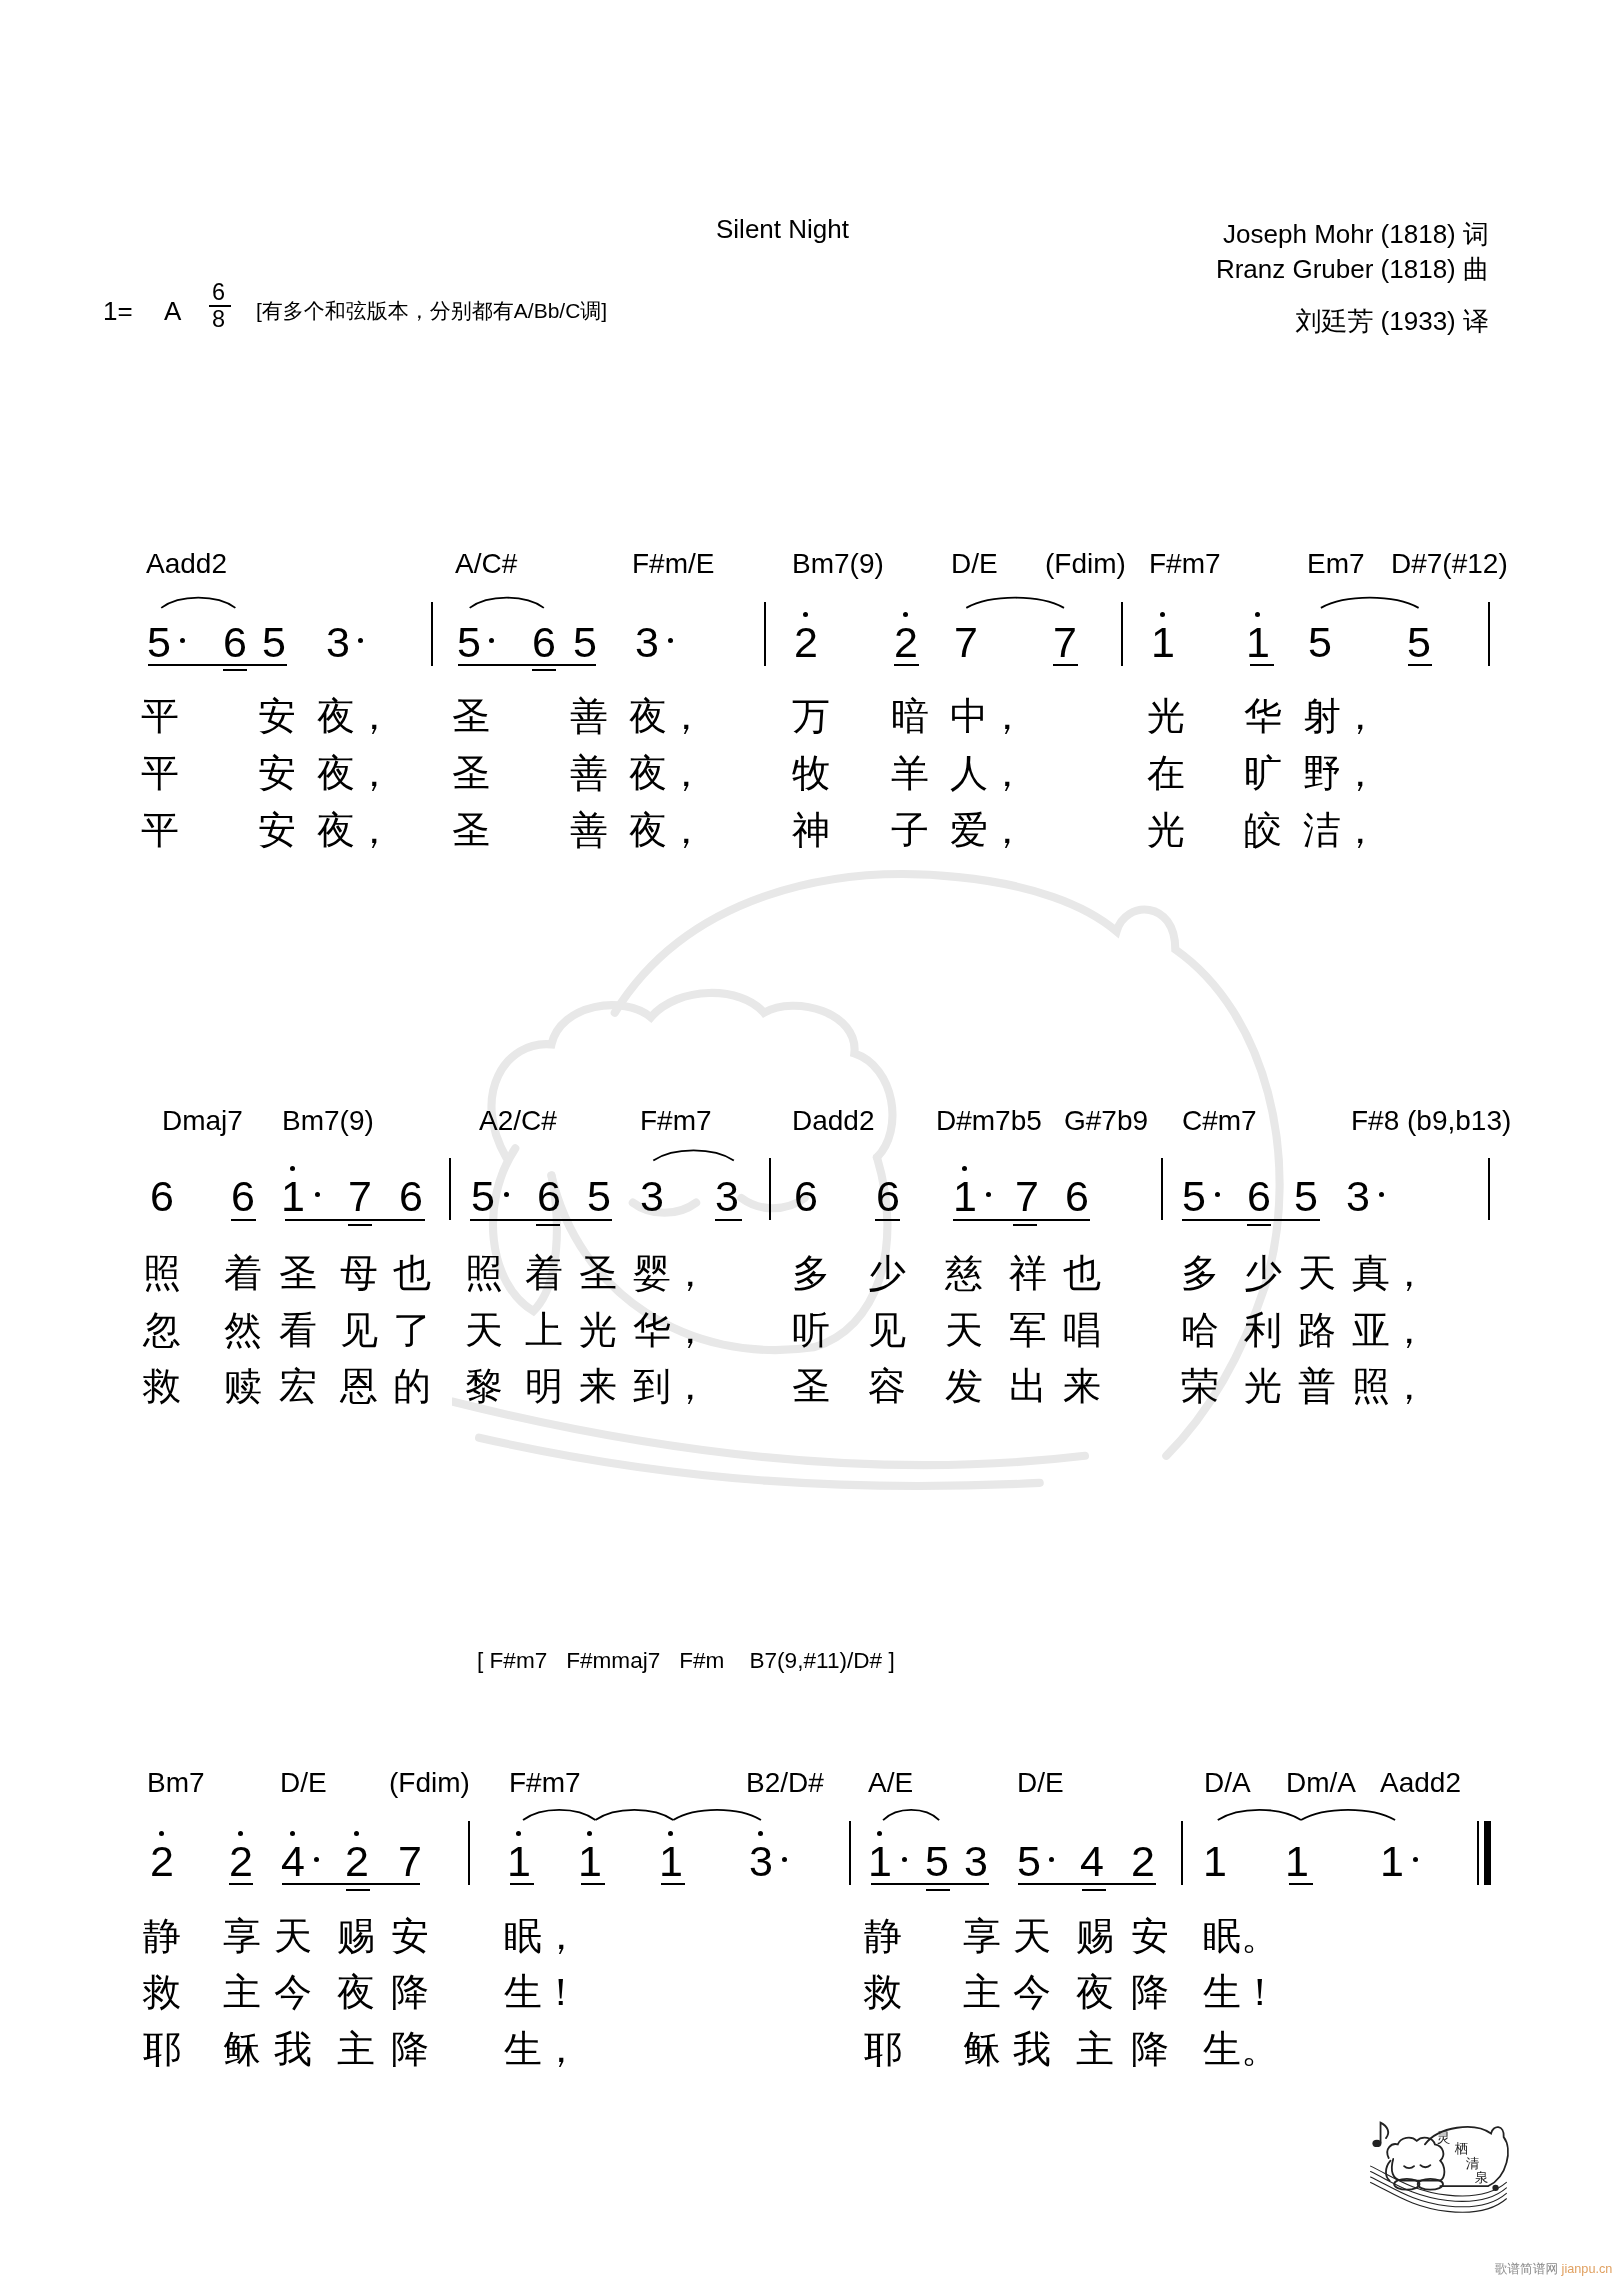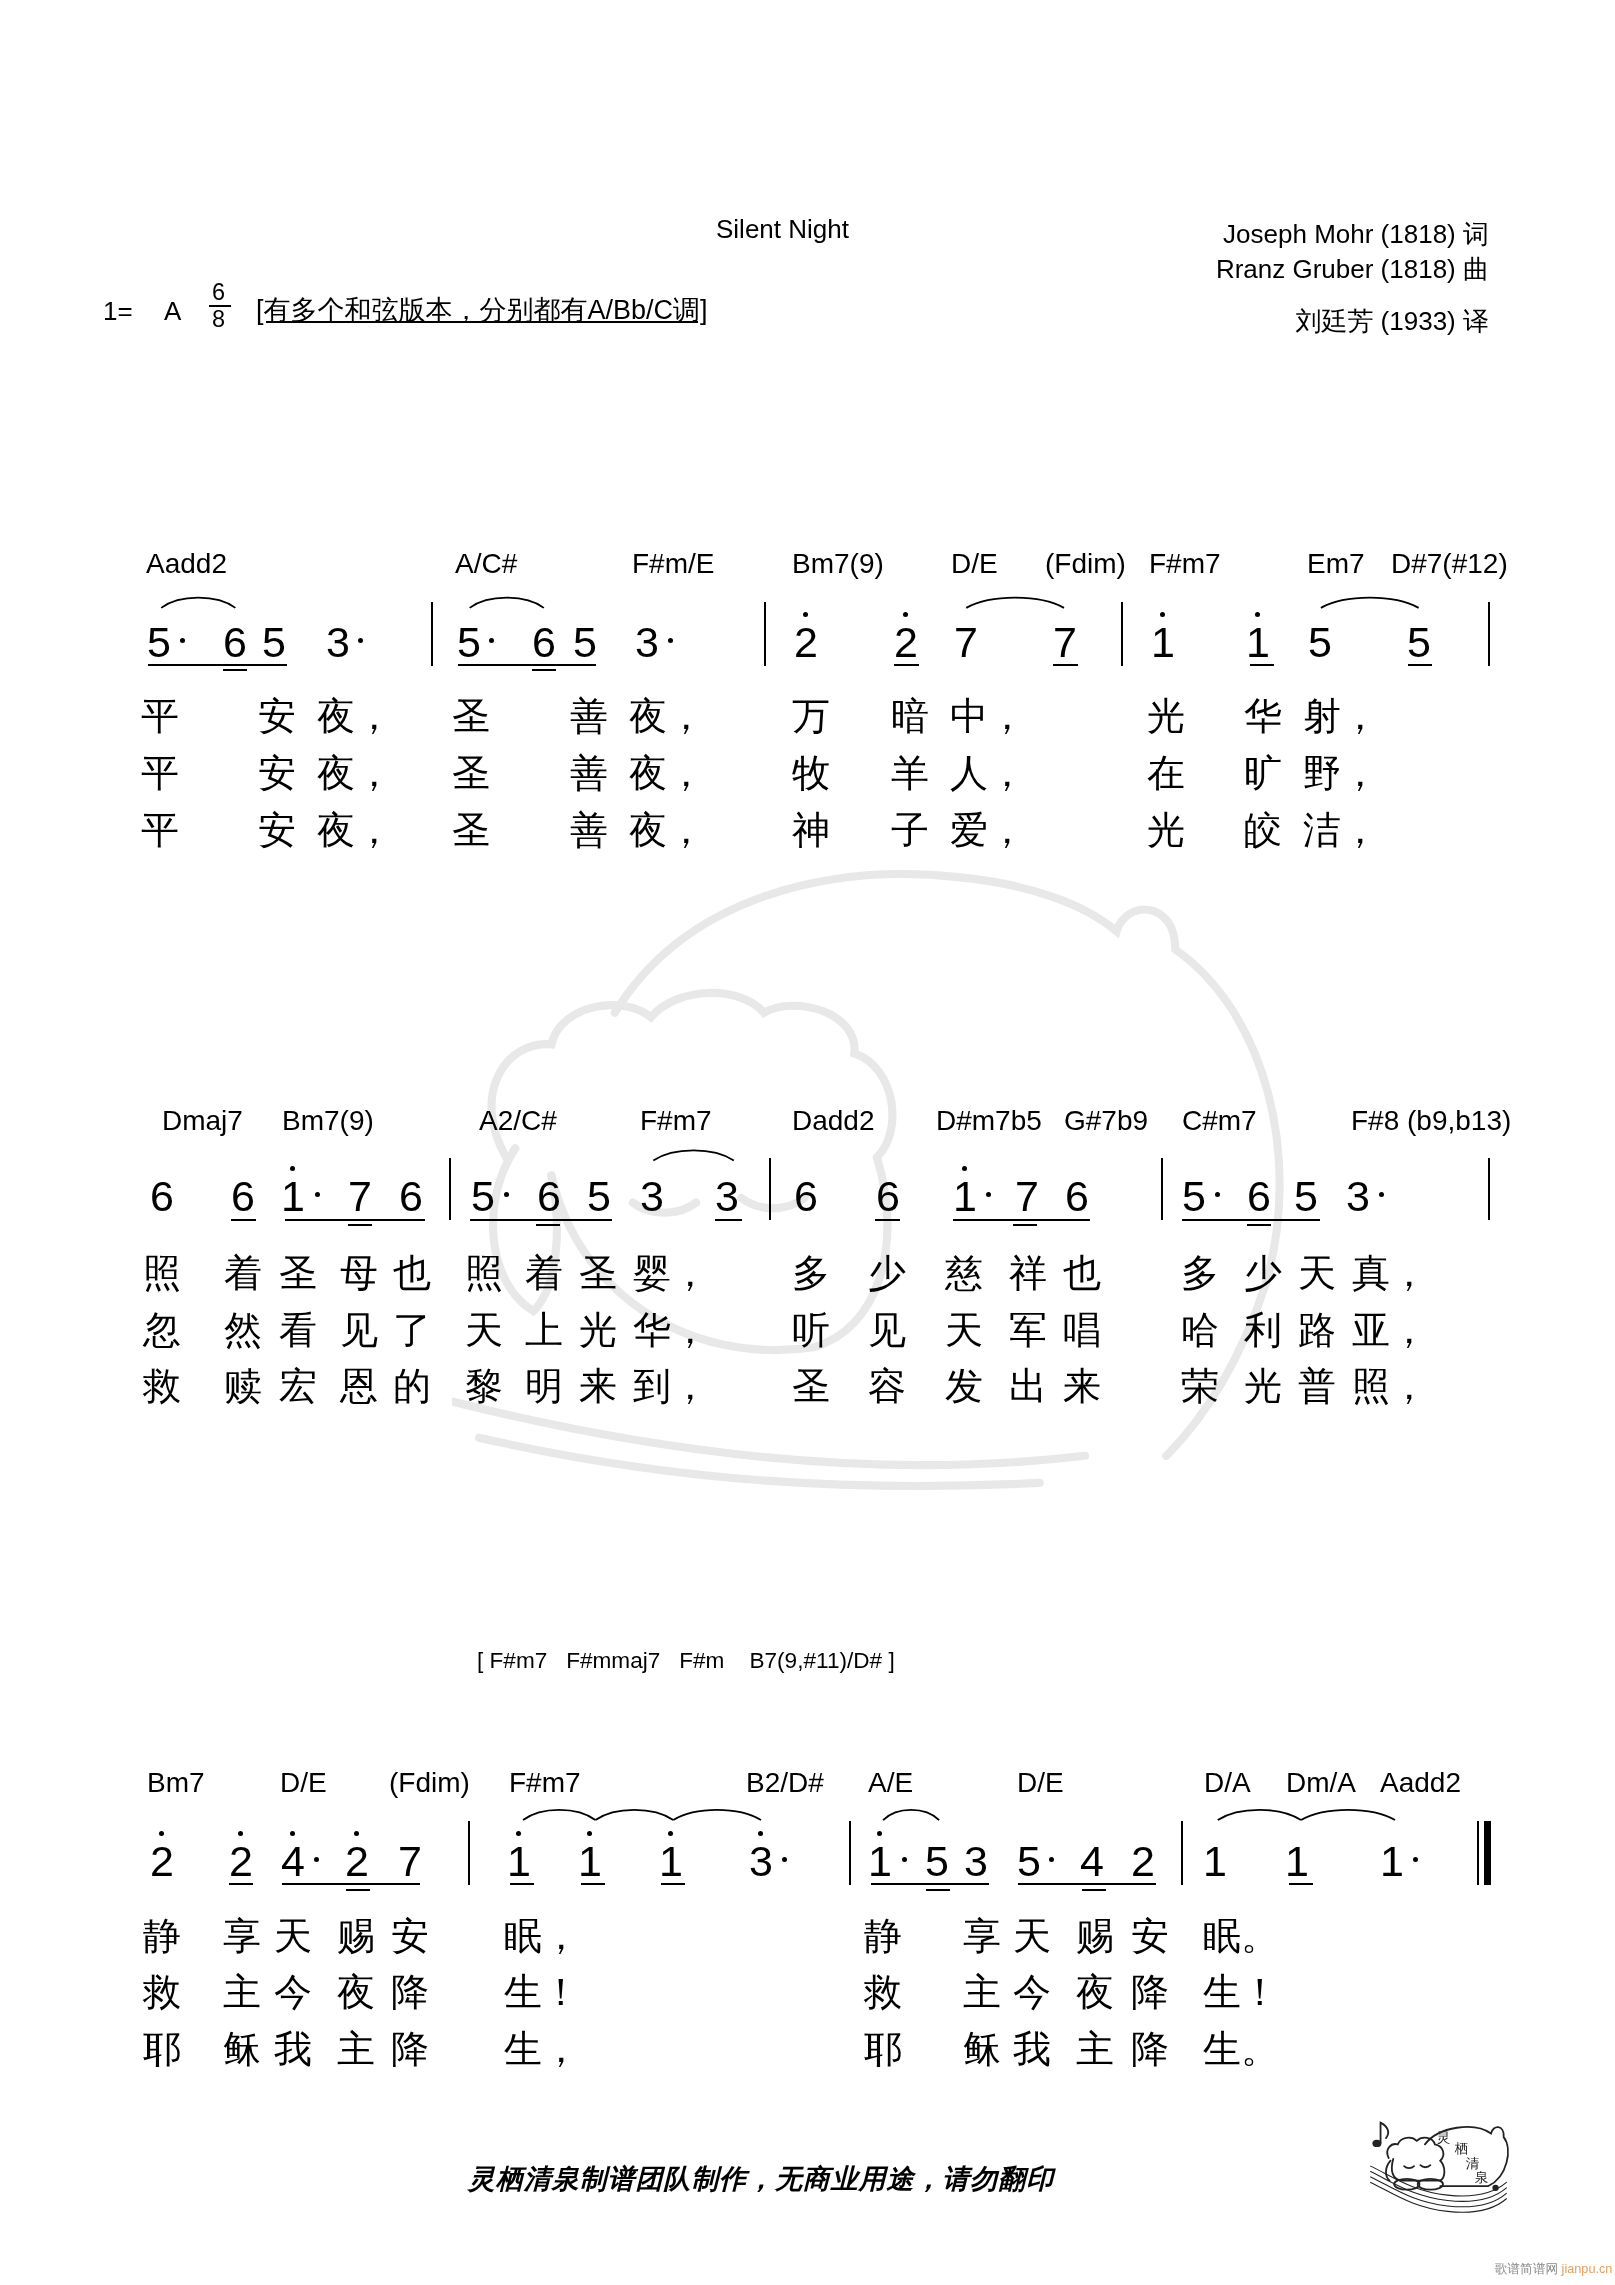--- a/index.html
+++ b/index.html
@@ -16,21 +16,21 @@
     .title {
       left: 0; width: 1556px; text-align: center; top: 133px;
       font-family: "DejaVu Sans", sans-serif;
       font-size: 65px; line-height: 65px; font-weight: bold;
     }
     .subtitle { left: 716px; top: 216px; font-size: 26px; line-height: 26px; }
     .credit { right: 127px; font-size: 26px; line-height: 26px; text-align: right; }
     .keytxt { font-size: 26px; line-height: 26px; }
     .timesig { font-size: 23.5px; line-height: 23.5px; }
     .timeline { position: absolute; height: 1.8px; background: #000; }
-    .vnote { font-size: 27px; line-height: 23.5px; text-decoration: underline; }
+    .vnote { font-size: 21px; line-height: 23.5px; }
     .altchords { left: 477px; top: 1650px; font-size: 22.6px; line-height: 22.6px; white-space: pre; }
     .chord { font-size: 28px; line-height: 28px; }
     .note { font-size: 43px; line-height: 43px; }
     .lyric { font-family: "DejaVu Sans", sans-serif; font-size: 38px; line-height: 38px; }
     .dot { position: absolute; width: 5.4px; height: 5.4px; border-radius: 50%; background: #000; }
     .beam { position: absolute; height: 1.8px; background: #000; }
     .bar { position: absolute; width: 1.8px; background: #000; }
     .footer {
       left: 468px; top: 2165px;
       font-family: "DejaVu Serif", serif;
@@ -371,21 +371,20 @@
         <span class="abs lyric" style="left: 504px; top: 2030px;">生，</span>
         <span class="abs lyric" style="left: 864px; top: 2030px;">耶</span>
         <span class="abs lyric" style="left: 963px; top: 2030px;">稣</span>
         <span class="abs lyric" style="left: 1013px; top: 2030px;">我</span>
         <span class="abs lyric" style="left: 1076px; top: 2030px;">主</span>
         <span class="abs lyric" style="left: 1131px; top: 2030px;">降</span>
         <span class="abs lyric" style="left: 1203px; top: 2030px;">生。</span>
       </div>
     </div>
 
-  <div class="abs footer">灵栖清泉制谱团队制作，无商业用途，请勿翻印</div>
 
   <svg class="abs" style="left:1357px;top:2108px;" width="163" height="109" viewBox="0 0 180 120">
     <g fill="none" stroke="#222" stroke-width="2" stroke-linecap="round">
       <path d="M75 40 C90 20, 130 15, 148 28 C150 18, 163 18, 162 32 C172 45, 166 76, 145 86 L92 86"></path>
       <path d="M35 55 C30 45, 38 38, 45 40 C48 32, 60 30, 66 36 C72 30, 84 32, 86 40 C96 42, 98 52, 92 58"></path>
       <path d="M40 56 C36 70, 40 78, 48 80 L92 80 C98 76, 98 65, 92 58"></path>
       <path d="M37 58 C30 66, 31 76, 36 80"></path>
       <ellipse cx="55" cy="84" rx="14" ry="6"></ellipse>
       <ellipse cx="81" cy="84" rx="14" ry="6"></ellipse>
       <path d="M52 64 C55 67, 60 67, 63 64"></path>

